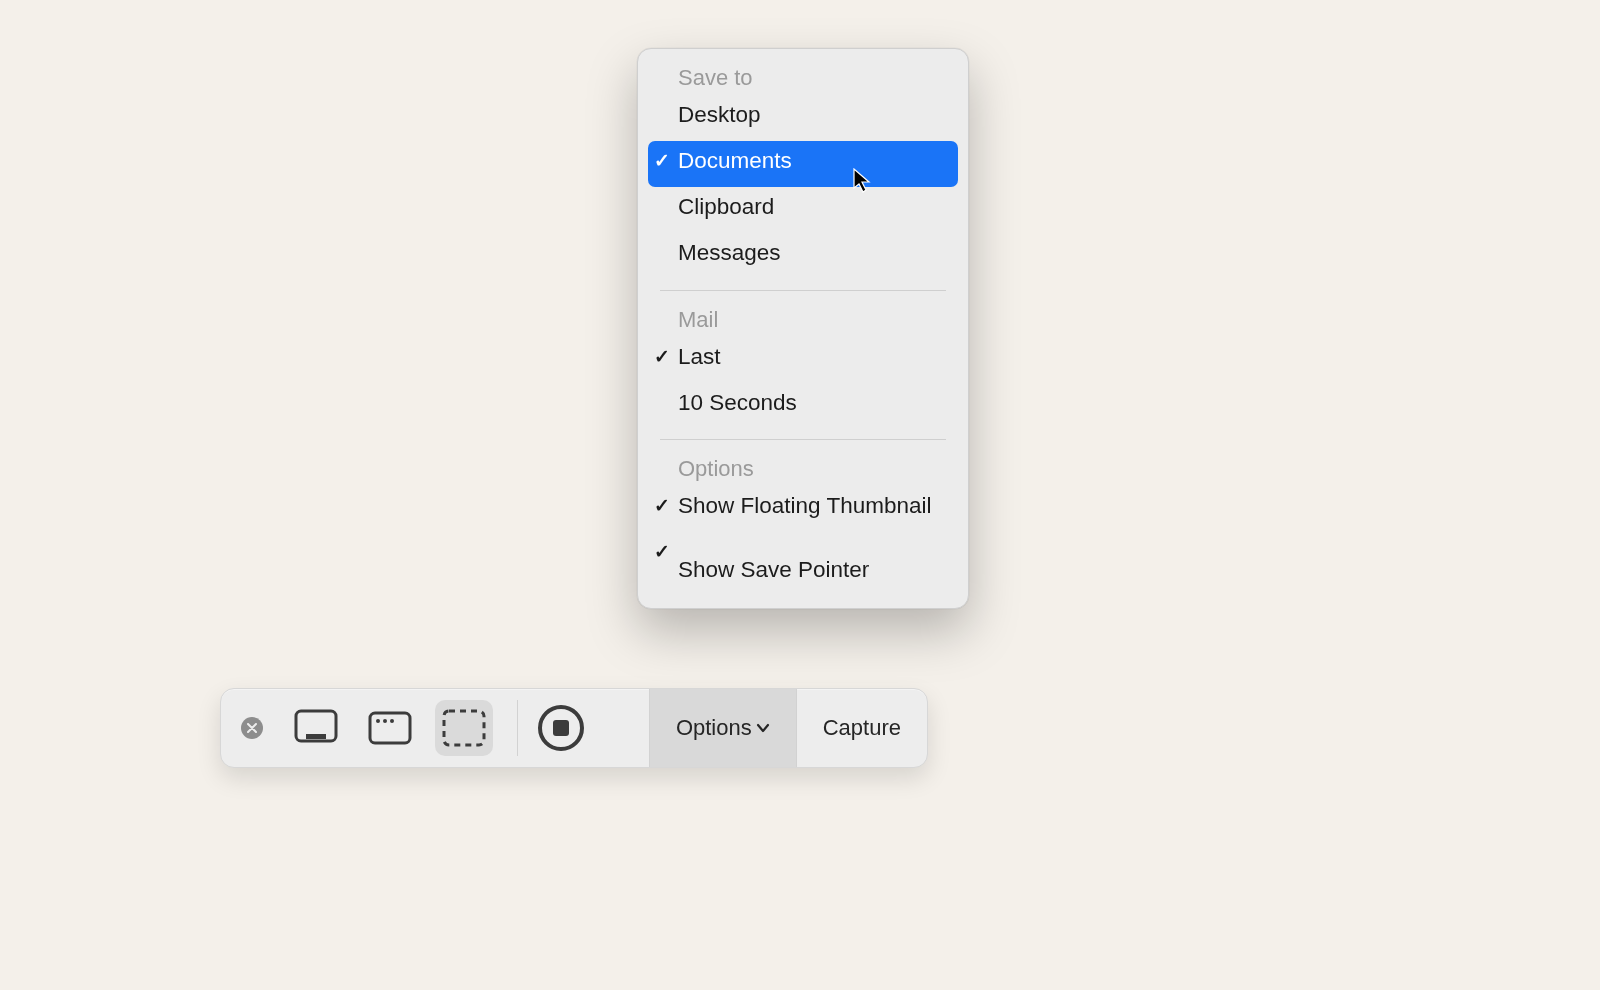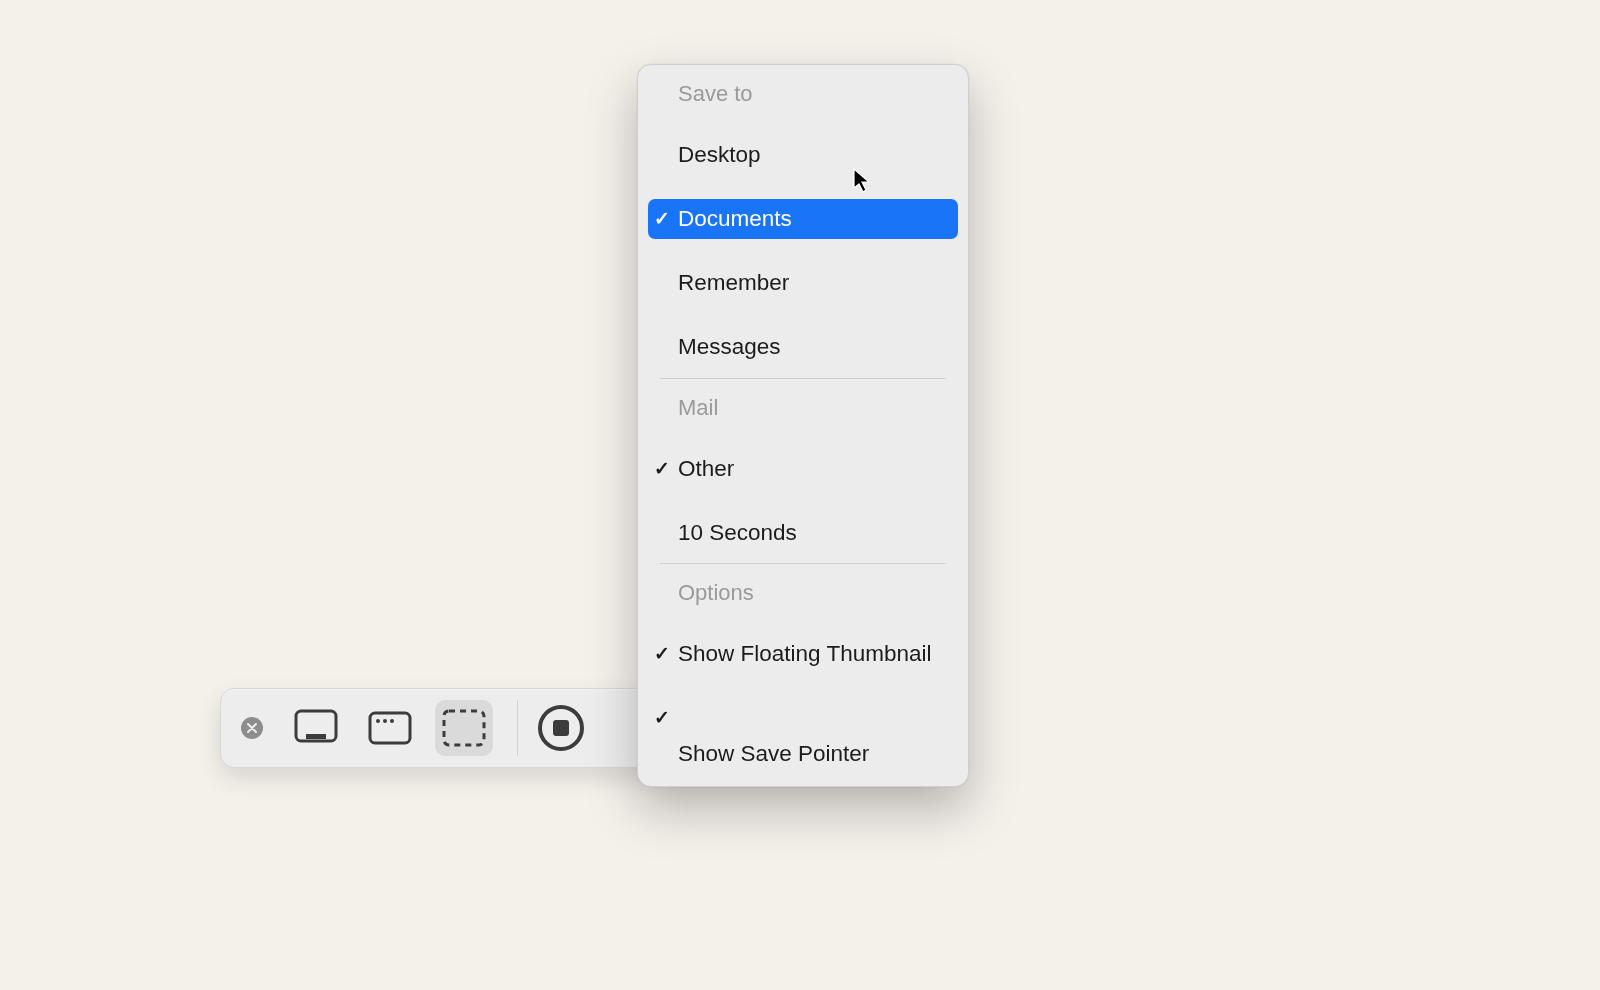--- a/index.html
+++ b/index.html
@@ -95,44 +95,43 @@
   .text-btn.capture { }
 
   .chev {
     margin-left:4px;
   }
 
   
   .menu {
     position:absolute;
     left: 637px;
-    top: 64px;
+    top: 48px;
     width: 332px;
     background:#ececec;
     border:1px solid #cfcfcf;
     border-radius:14px;
     box-shadow: 0 22px 50px rgba(0,0,0,.25), 0 0 0 .5px rgba(0,0,0,.05);
     padding: 10px 10px 12px 10px;
     box-sizing:border-box;
   }
 
   .menu .section-title {
     color:#9a9a9a;
     font-size:22px;
     padding: 6px 12px 4px 30px;
   }
 
   .menu .item {
     position:relative;
     font-size:22.5px;
     color:#1c1c1c;
-    padding: 6px 12px 6px 30px;
+    padding: 6px 12px 12px 30px;
     border-radius:7px;
     line-height:1.25;
-    margin-top:24px;
   }
   .menu .item.selected {
     background:#1a74f7;
     color:#ffffff;
   }
 
   .menu .item .check {
     position:absolute;
     left:6px;
     top:8px;
@@ -207,27 +206,27 @@
   <div class="text-btn capture">
     <span>Capture</span>
   </div>
 </div>
 
 <div class="menu">
 
   <div class="section-title">Save to</div>
   <div class="item"><span>Desktop</span></div>
   <div class="item checked selected"><span class="check">✓</span><span>Documents</span></div>
-  <div class="item"><span>Remember</span></div>
+  <div class="item"><span>Clipboard</span></div>
   <div class="item"><span>Messages</span></div>
 
   <hr>
 
   <div class="section-title">Mail</div>
-  <div class="item checked"><span class="check">✓</span><span>Other</span></div>
+  <div class="item checked"><span class="check">✓</span><span>Last</span></div>
   <div class="item"><span>10 Seconds</span></div>
 
   <hr>
 
   <div class="section-title">Options</div>
   <div class="item checked"><span class="check">✓</span><span>Show Floating Thumbnail</span></div>
   <div class="item checked"><span class="check">✓</span></div>
   <div class="item"><span>Show Save Pointer</span></div>
 </div>
 

